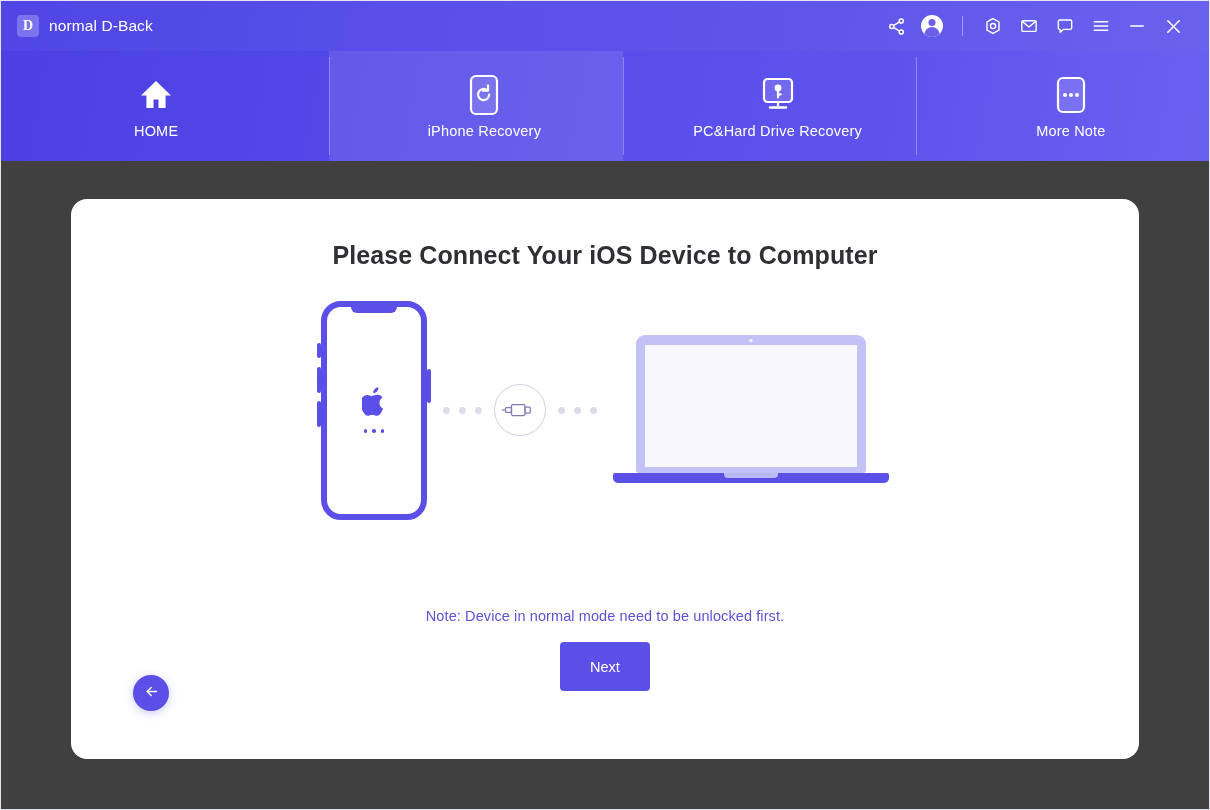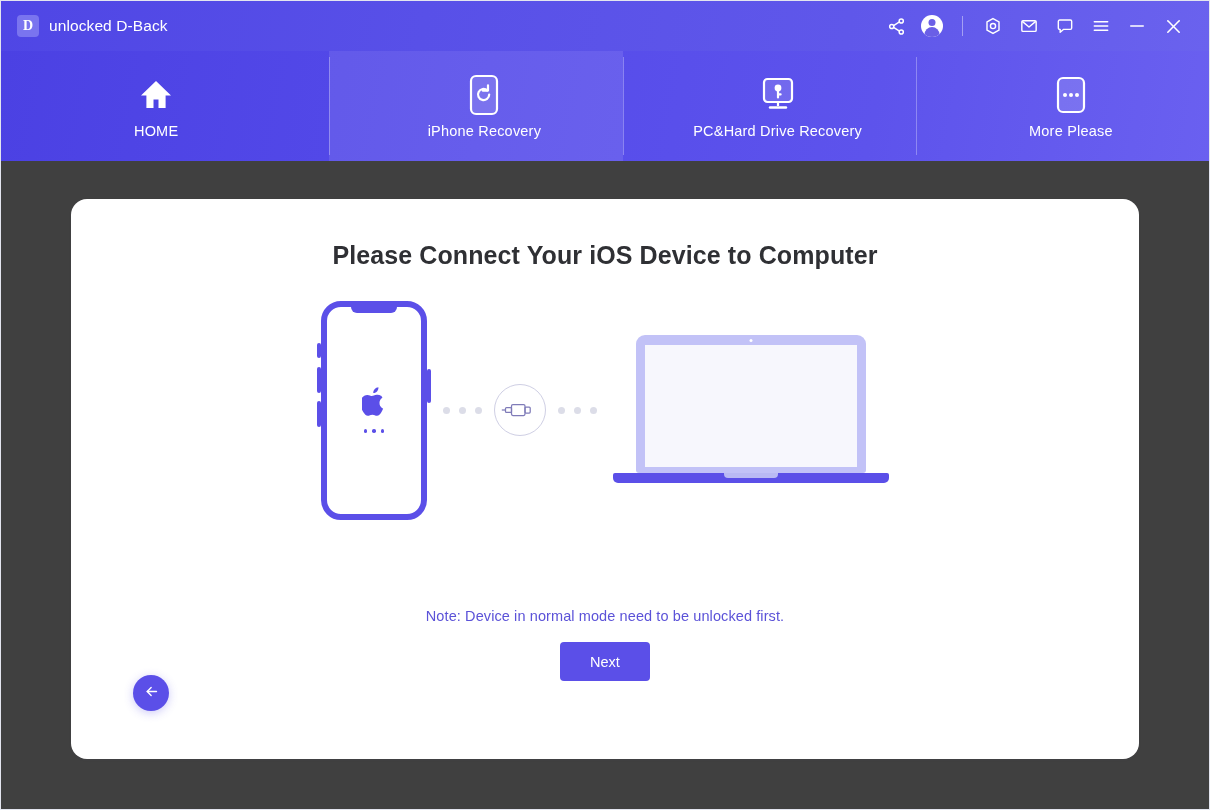--- a/index.html
+++ b/index.html
@@ -219,21 +219,21 @@
 
   
   .note {
     margin-top: 88px;
     font-size: 14.5px;
     color: #5b52d8;
     letter-spacing: .1px;
   }
   .next-btn {
     margin-top: 18px;
-    width: 90px; height: 39px;
+    width: 90px; height: 49px;
     background: #5b4fe8;
     border: none; border-radius: 4px;
     color: #ffffff; font-size: 14.5px;
     font-family: "Liberation Sans", sans-serif;
     cursor: pointer;
     display: flex; align-items: center; justify-content: center;
   }
 
   
   .back-btn {
@@ -247,21 +247,21 @@
   }
 </style>
 </head>
 <body>
 
 <div id="app">
 
   <div class="titlebar">
     <div class="brand">
       <div class="brand-logo">D</div>
-      <div class="brand-title">unlocked D-Back</div>
+      <div class="brand-title">normal D-Back</div>
     </div>
 
     <div class="tb-right">
 
       <div class="tb-btn">
         <svg width="19" height="19" viewBox="0 0 24 24" fill="none" stroke="#ffffff" stroke-width="1.9" stroke-linecap="round" stroke-linejoin="round">
           <circle cx="18" cy="5" r="2.6"></circle>
           <circle cx="6" cy="12" r="2.6"></circle>
           <circle cx="18" cy="19" r="2.6"></circle>
           <line x1="8.3" y1="10.8" x2="15.7" y2="6.2"></line>
@@ -359,21 +359,21 @@
 
     <div class="nav-tab">
       <span class="nav-icon">
         <svg width="30" height="42" viewBox="0 0 30 42" fill="none">
           <rect x="2" y="4" width="26" height="34" rx="5" fill="rgba(255,255,255,.14)" stroke="#ffffff" stroke-width="2.2"></rect>
           <circle cx="9" cy="21" r="2" fill="#ffffff"></circle>
           <circle cx="15" cy="21" r="2" fill="#ffffff"></circle>
           <circle cx="21" cy="21" r="2" fill="#ffffff"></circle>
         </svg>
       </span>
-      <span class="nav-label">More Please</span>
+      <span class="nav-label">More Note</span>
     </div>
 
   </div>
 
   <div class="stage">
     <div class="card">
 
       <div class="card-title">Please Connect Your iOS Device to Computer</div>
 
       <div class="illus">

